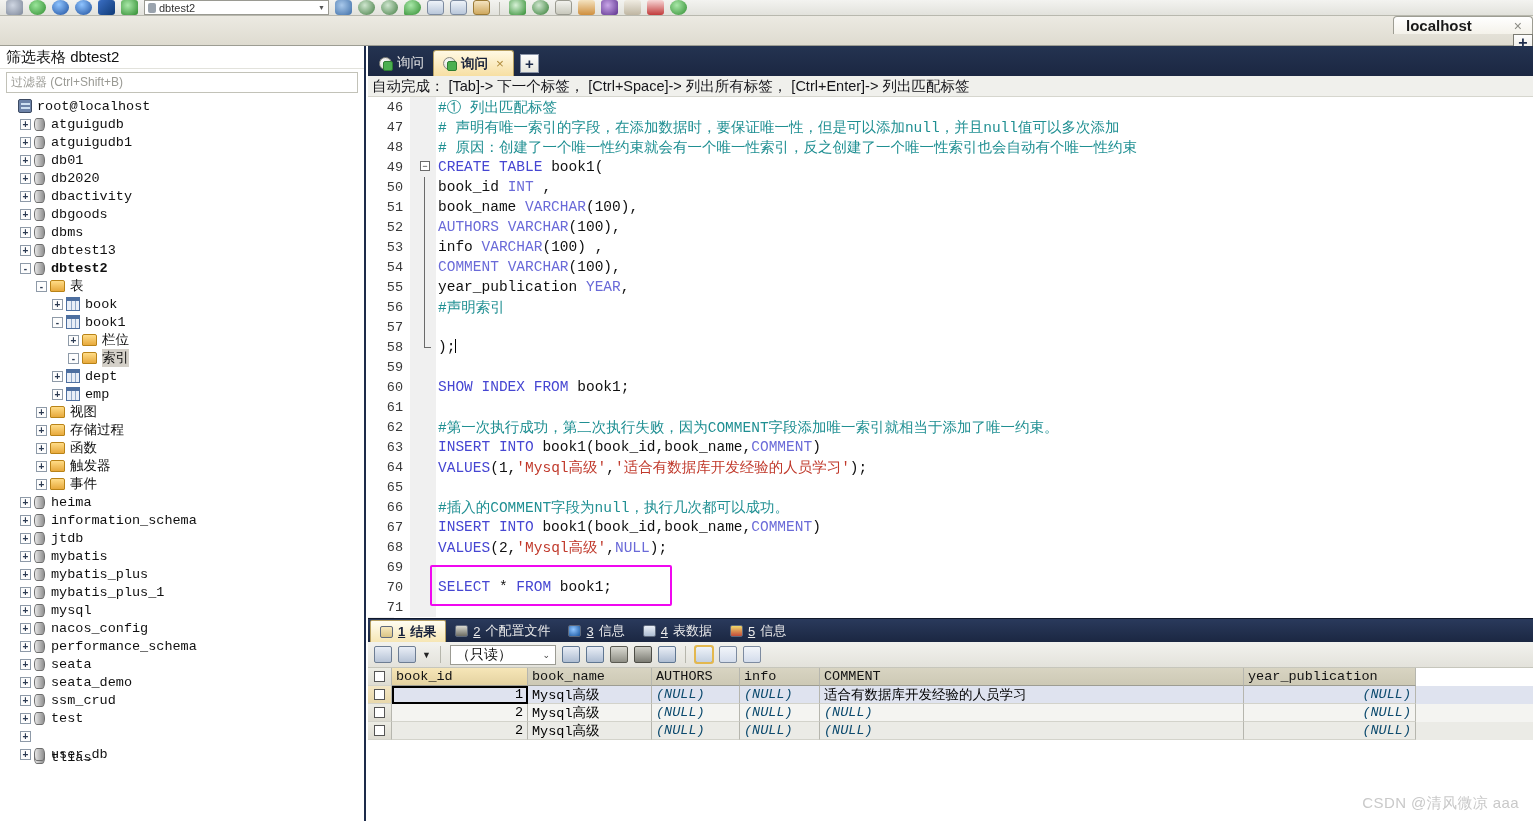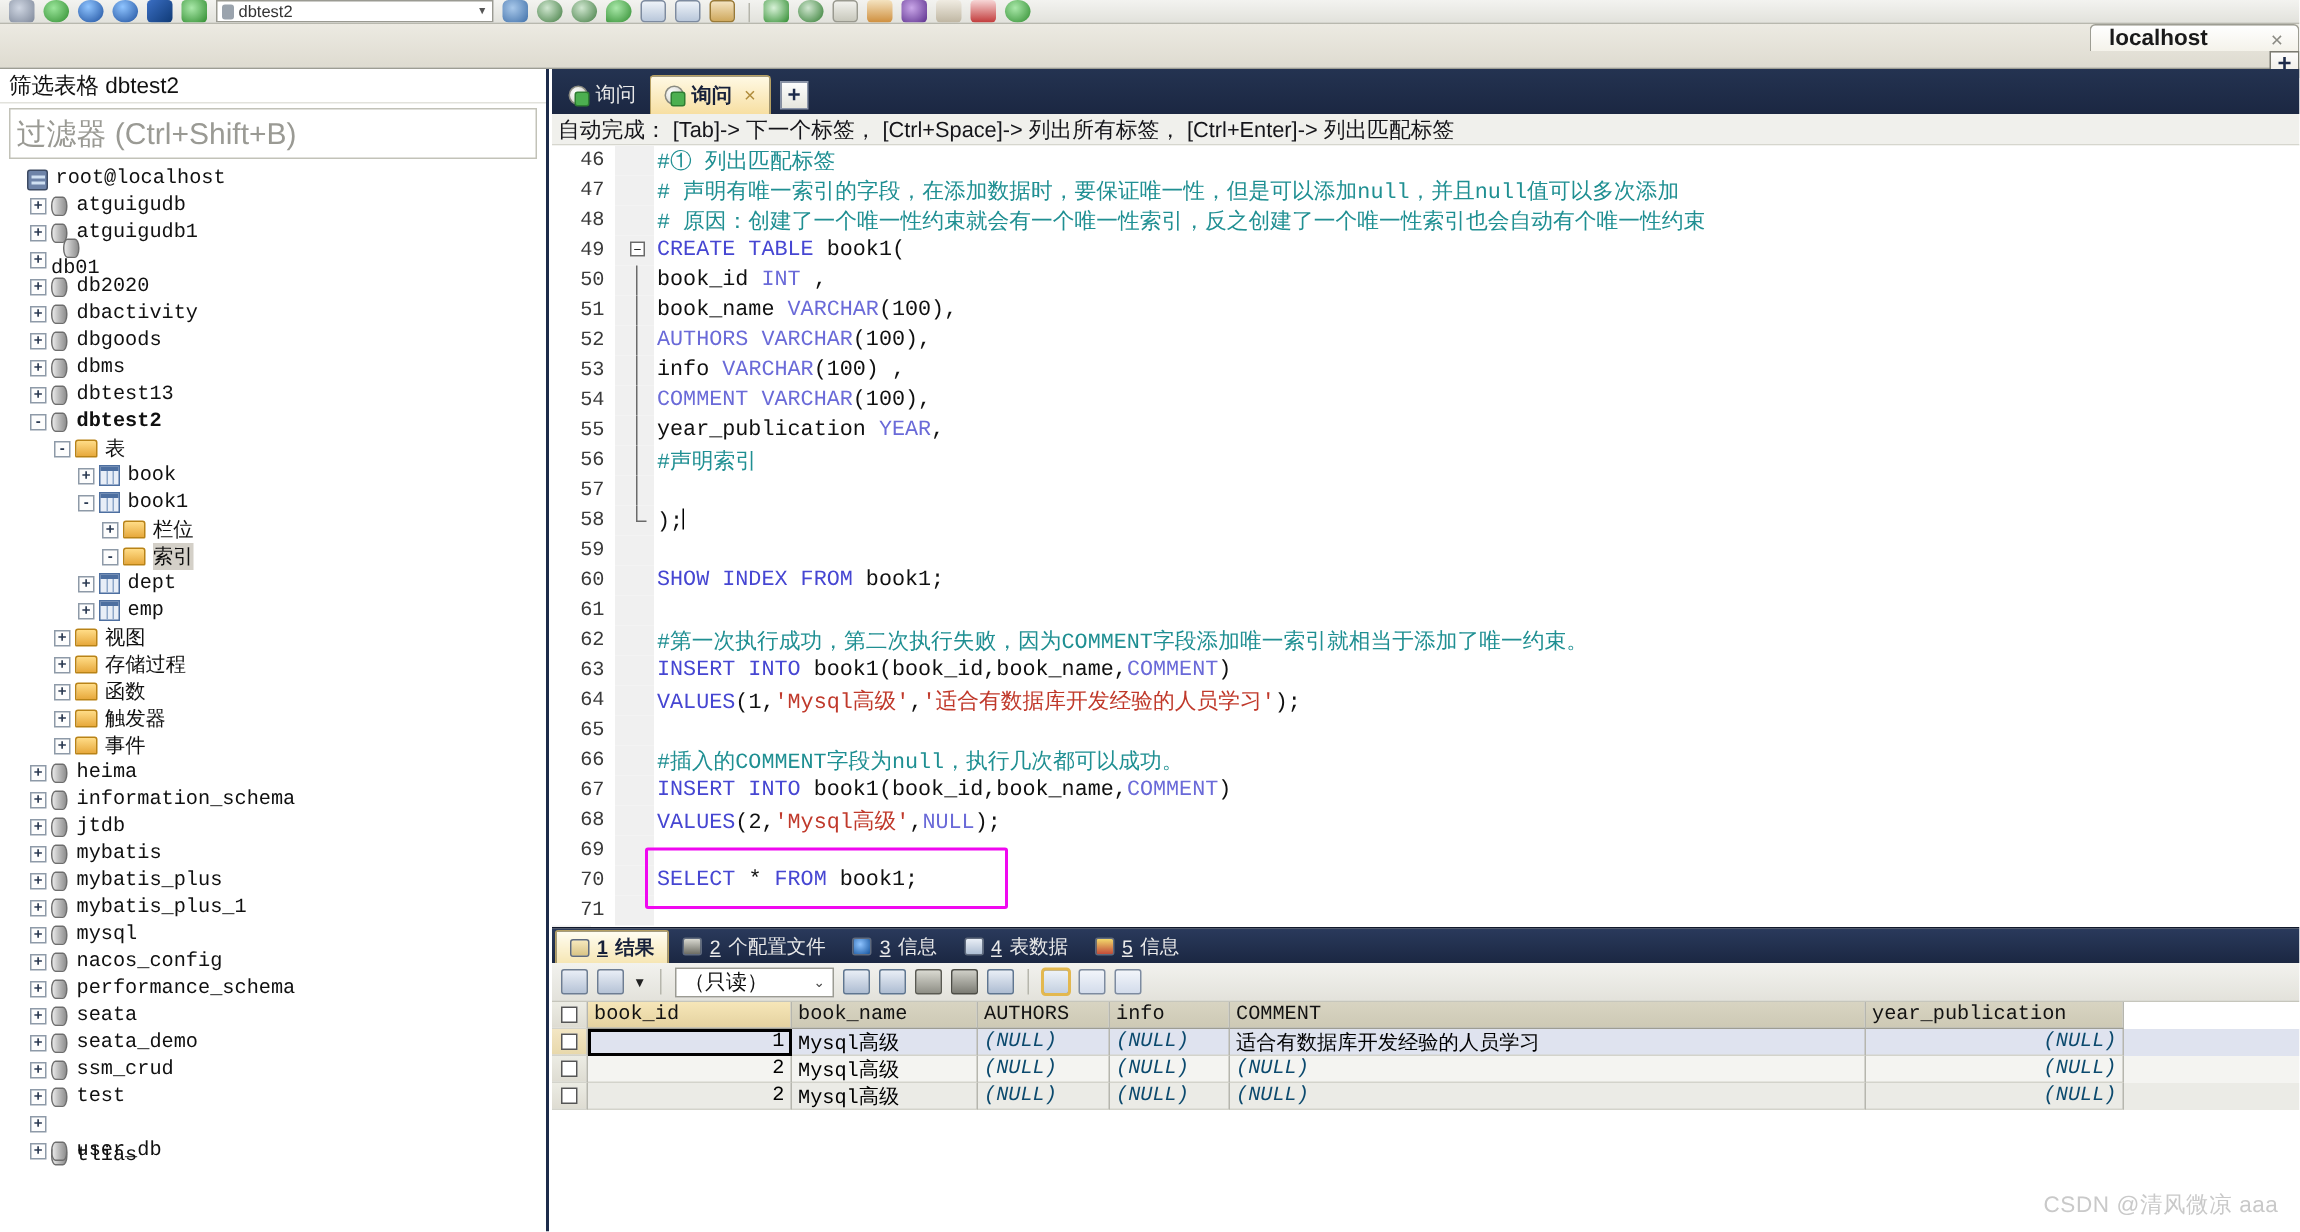--- a/index.html
+++ b/index.html
@@ -57,22 +57,22 @@
   .left-pane {
     position: absolute; left: 0; top: 46px; width: 366px; height: 775px;
     background: #fff; border-right: 2px solid #1d2b4a;
   }
   .filter-title {
     height: 23px; padding: 2px 0 0 6px; font-size: 15px; color: #111;
     background: #fff; border-bottom: 1px solid #e2e2dc;
     white-space: nowrap; overflow: hidden;
   }
   .filter-input {
-    margin: 3px 6px 2px 6px; height: 34px; background: #fff;
-    border: 1px solid #c2c2b8; font-size: 20px; color: #9a9a94;
+    margin: 3px 6px 2px 6px; height: 21px; background: #fff;
+    border: 1px solid #c2c2b8; font-size: 12px; color: #9a9a94;
     display: flex; align-items: center; padding-left: 4px;
   }
   .tree { padding: 2px 0 0 2px; overflow: hidden; height: 720px; }
   .node {
     display: flex; align-items: center; height: 18px;
     font-family: "Liberation Mono", monospace; font-size: 13.5px; color: #101010;
     white-space: nowrap;
   }
   .exp {
     width: 11px; height: 11px; flex: 0 0 auto; margin-right: 3px;
@@ -318,42 +318,42 @@
   </div>
 
   <div class="left-pane">
     <div class="filter-title">筛选表格 dbtest2</div>
     <div class="filter-input">
       <span>过滤器 (Ctrl+Shift+B)</span>
     </div>
     <div class="tree" id="tree">
         <div class="node" style="padding-left: 2px;">
           <span class="exp blank"></span>
-          <span style="display: inline-flex; align-items: flex-end;">
+          <span style="display: inline-flex; align-items: flex-start;">
             <span class="ico server"></span>
             <span class="lbl">root@localhost</span>
           </span>
         </div>
         <div class="node" style="padding-left: 18px;">
           <span class="exp">+</span>
           <span style="display: inline-flex; align-items: center;">
             <span class="ico db"></span>
             <span class="lbl">atguigudb</span>
           </span>
         </div>
         <div class="node" style="padding-left: 18px;">
           <span class="exp">+</span>
           <span style="display: inline-flex; align-items: center;">
             <span class="ico db"></span>
             <span class="lbl">atguigudb1</span>
           </span>
         </div>
         <div class="node" style="padding-left: 18px;">
           <span class="exp">+</span>
-          <span style="display: inline-flex; align-items: center; flex-direction: column;">
+          <span style="display: inline-flex; align-items: center;">
             <span class="ico db"></span>
             <span class="lbl">db01</span>
           </span>
         </div>
         <div class="node" style="padding-left: 18px;">
           <span class="exp">+</span>
           <span style="display: inline-flex; align-items: center;">
             <span class="ico db"></span>
             <span class="lbl">db2020</span>
           </span>

